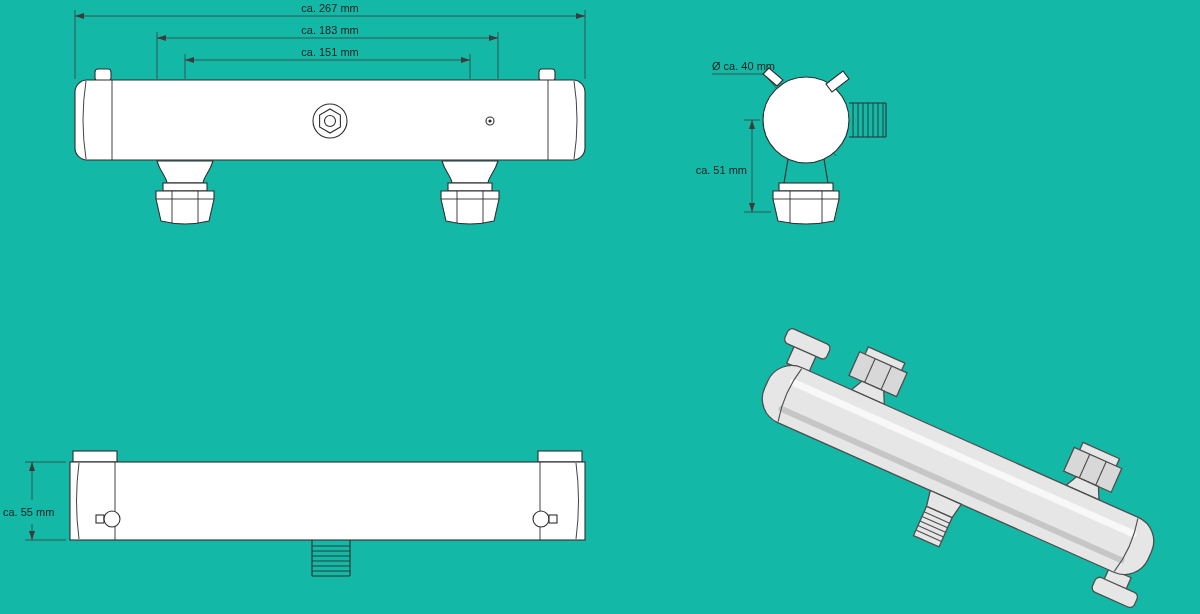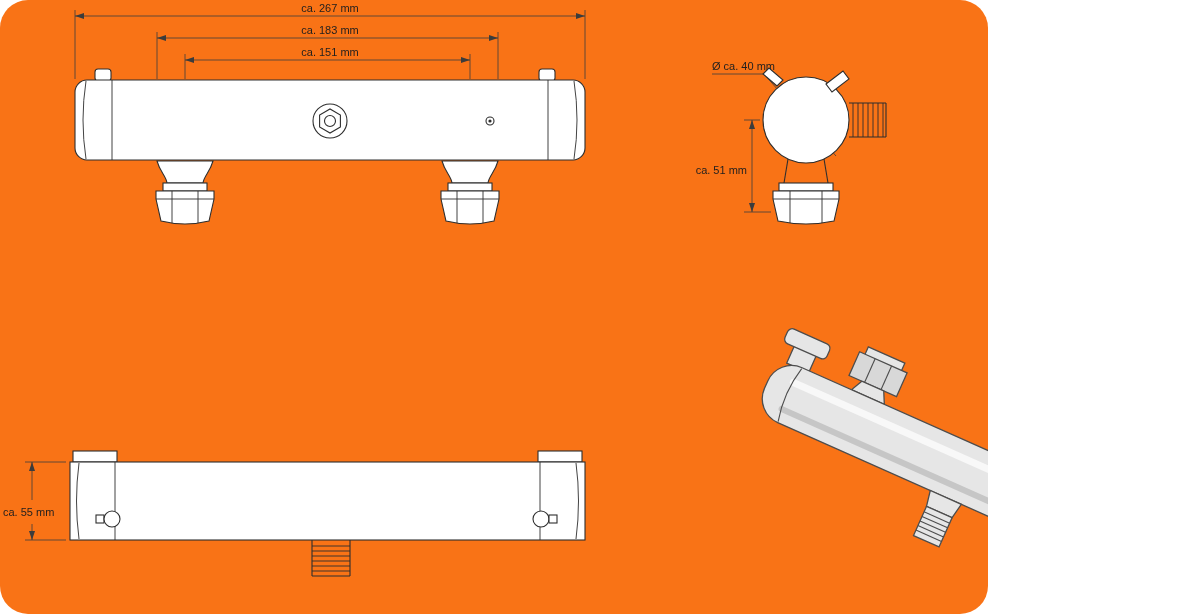--- a/index.html
+++ b/index.html
@@ -2,26 +2,25 @@
 <html><head>
 <meta charset="utf-8">
 <style>
   html, body {
     margin: 0;
     padding: 0;
     background: #ffffff;
   }
   .canvas {
     position: relative;
-    width: 988px;
+    width: 1200px;
     height: 614px;
-    background: #f97316;
+    background: #14b8a6;
     overflow: hidden;
     font-family: "Liberation Sans", sans-serif;
-    border-radius: 28px;
   }
   svg {
     display: block;
   }
   svg text {
     font-family: "Liberation Sans", sans-serif;
     font-size: 11px;
     fill: #1f1f1f;
   }
   .outline {

